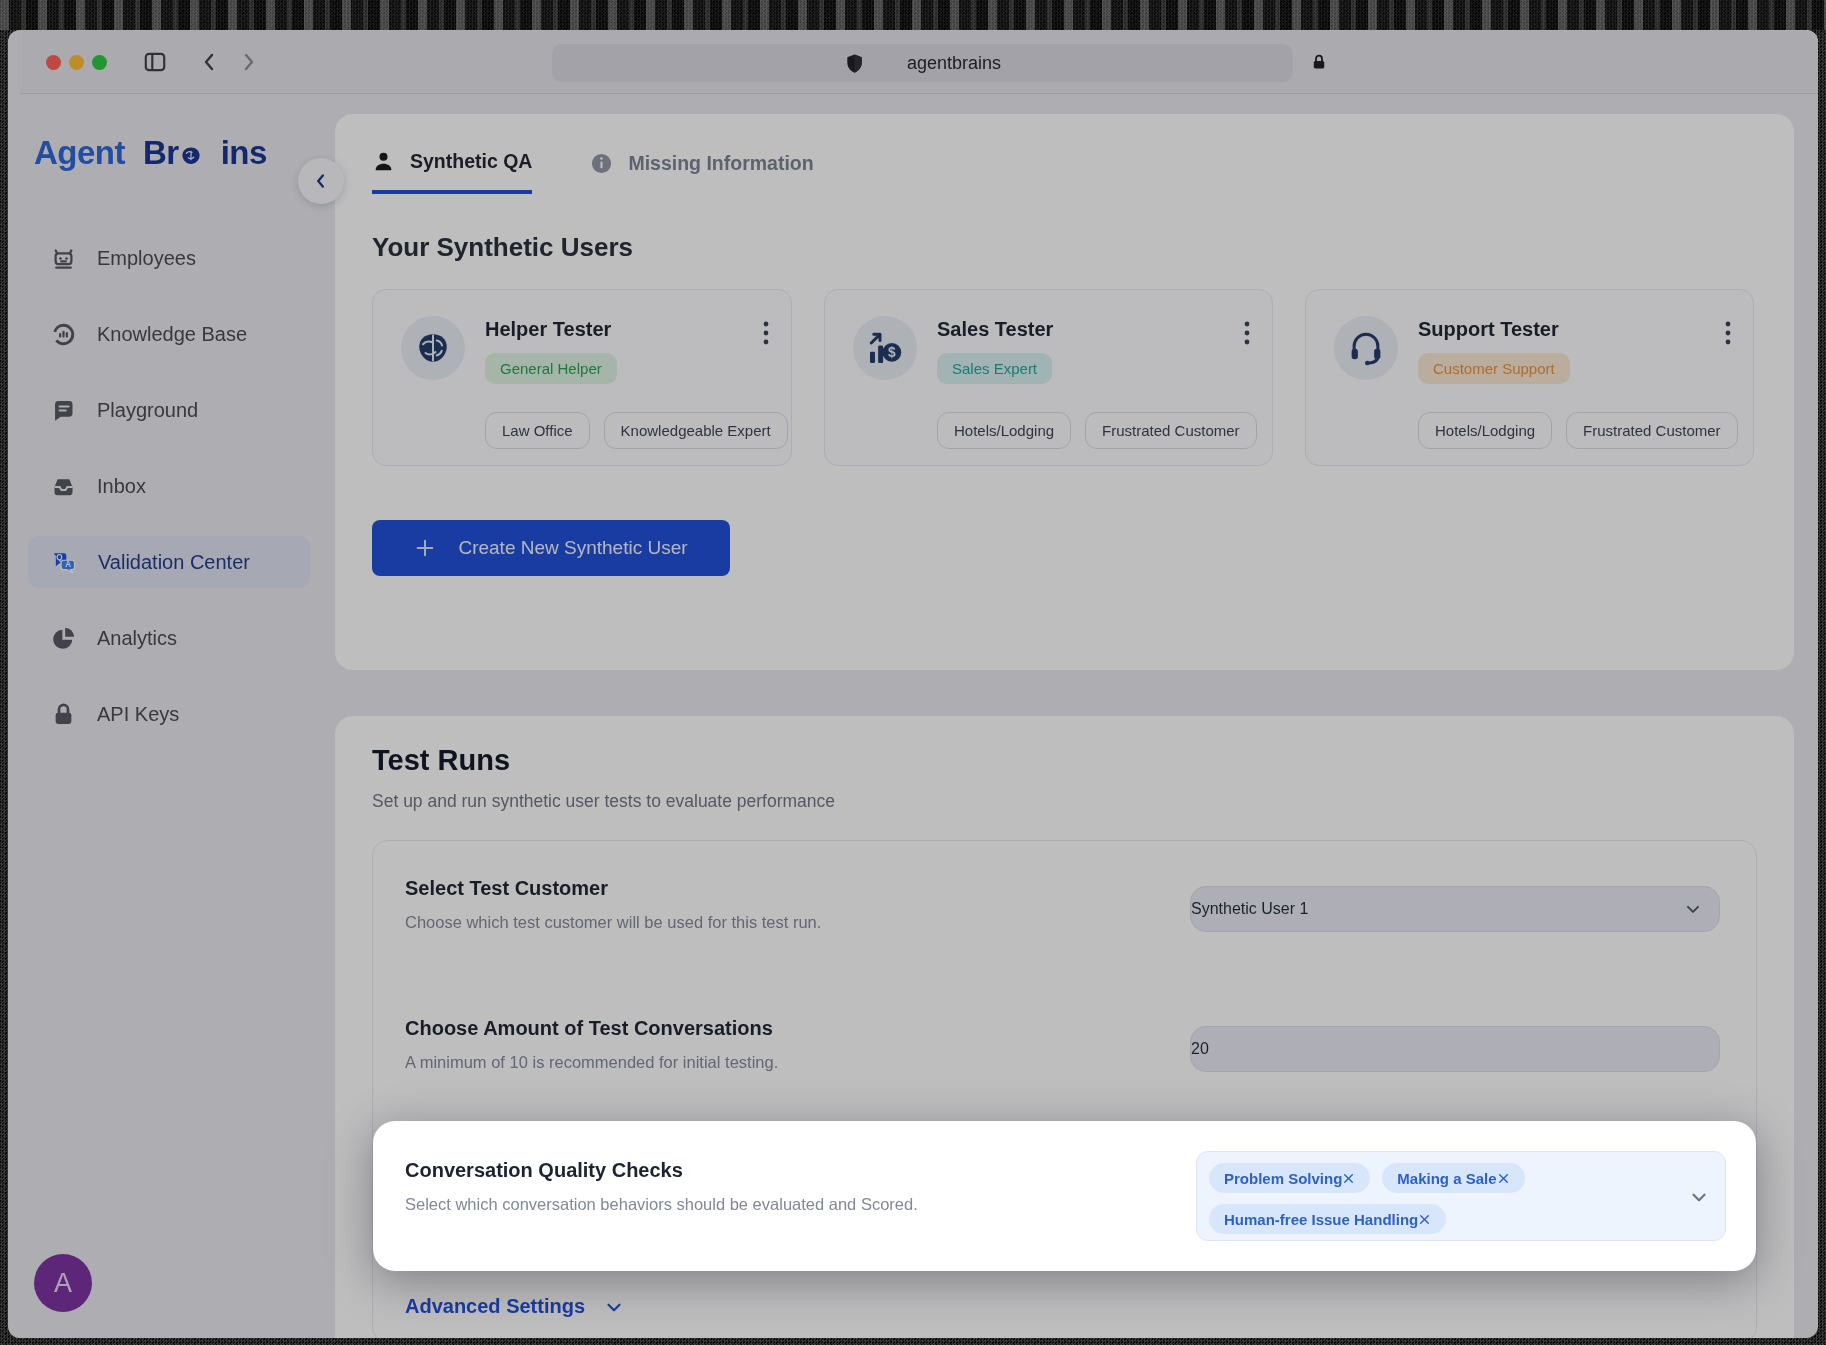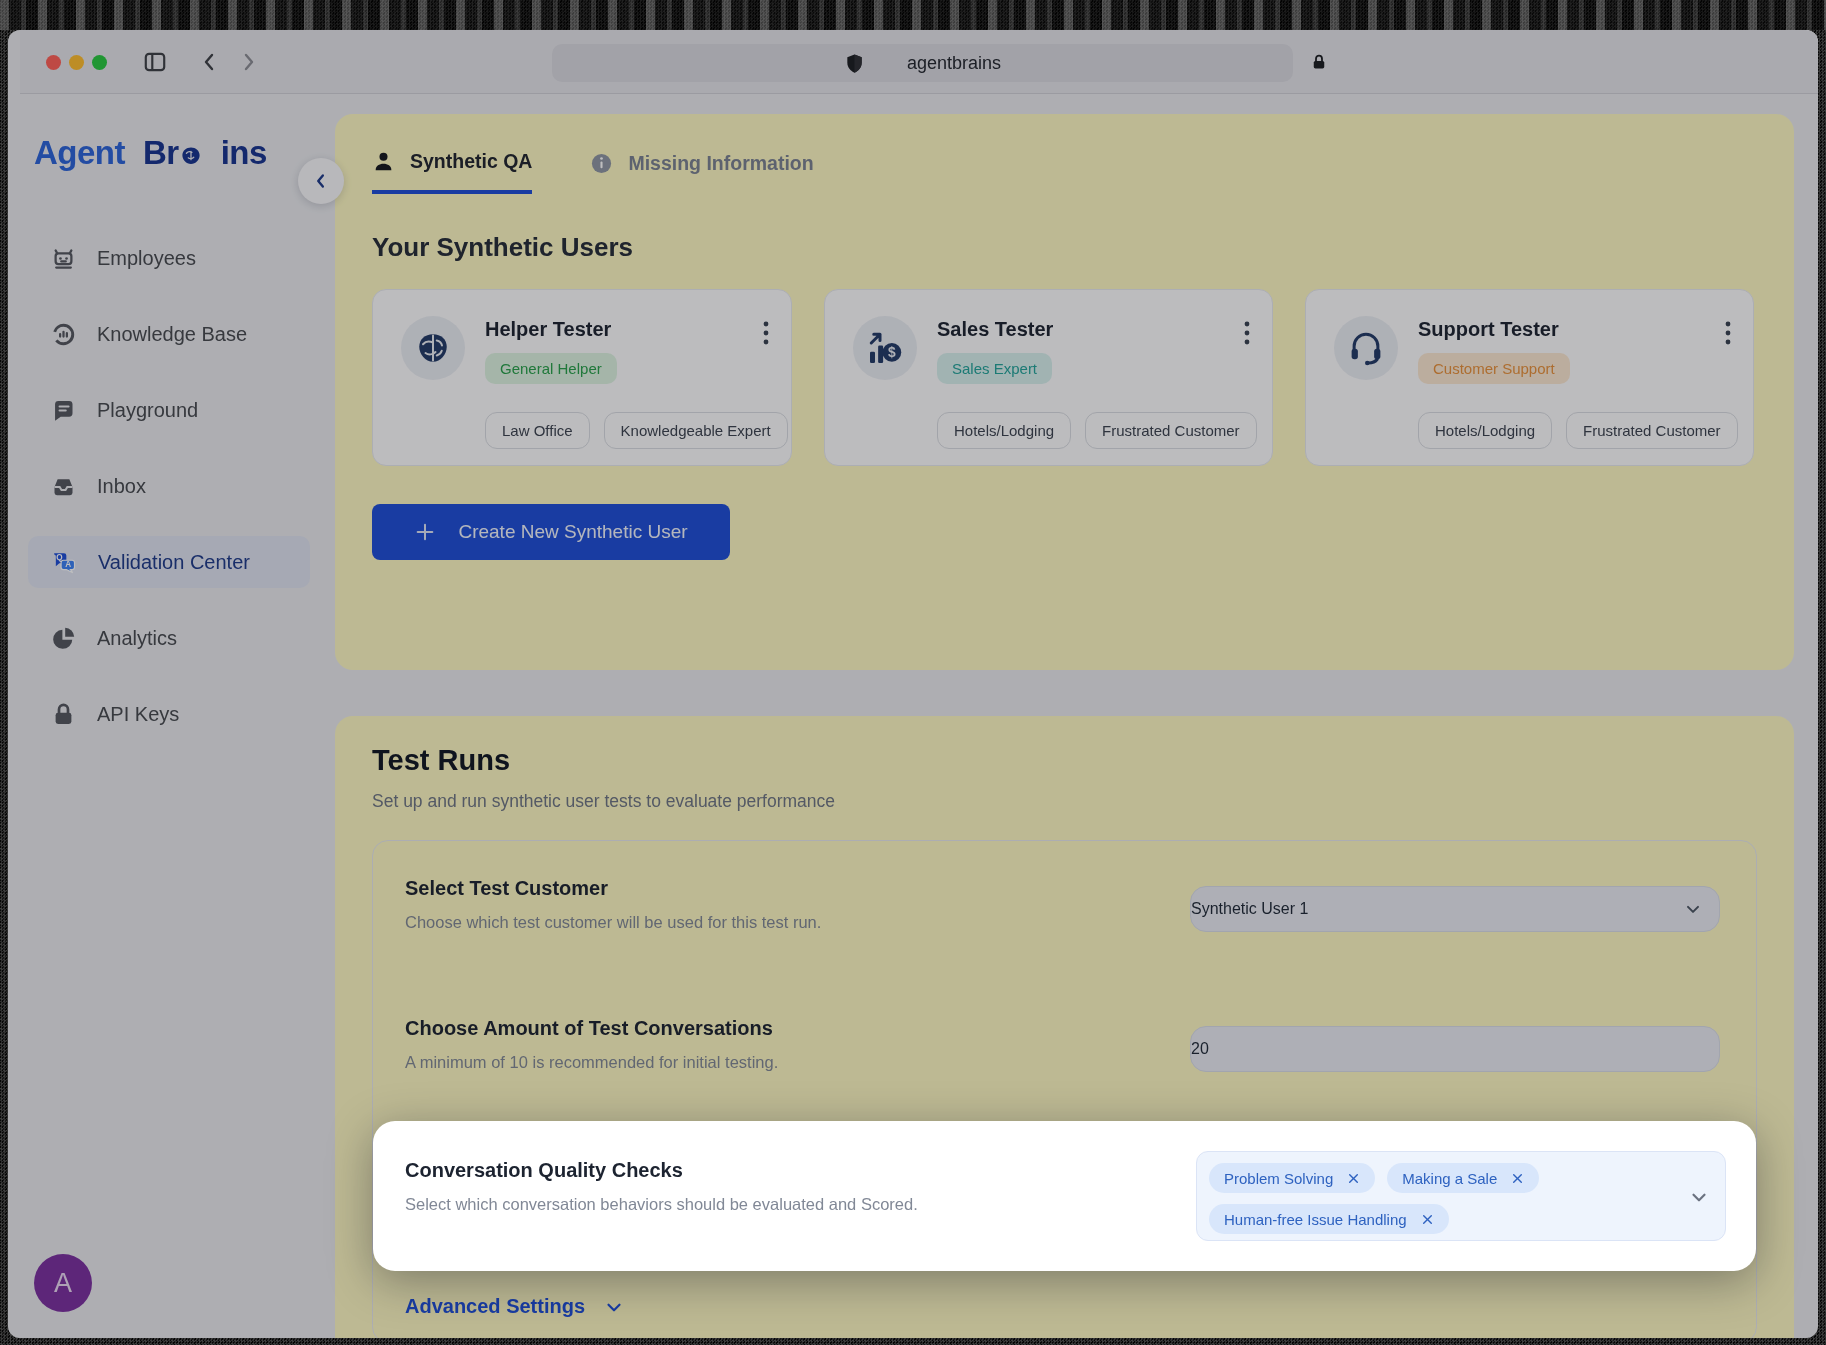--- a/index.html
+++ b/index.html
@@ -52,21 +52,21 @@
   .sb-avatar { position:absolute; left:26px; top:1160px; width:58px; height:58px; border-radius:50%;
     background:#7b2fa0; color:#e9d8f2; display:flex; align-items:center; justify-content:center;
     font-size:27px; font-weight:500; }
 
   
   .collapse-btn { position:absolute; left:290px; top:128px; width:46px; height:46px; border-radius:50%;
     background:#f7f7fa; box-shadow:0 2px 8px rgba(30,35,60,0.18); display:flex; align-items:center;
     justify-content:center; color:#1e3a8a; z-index:5; }
 
   
-  .main-card { position:absolute; left:327px; width:1459px; background:#fef9c3; }
+  .main-card { position:absolute; left:327px; width:1459px; background:#ffffff; }
   .card-top { top:84px; height:556px; border-radius:18px; padding:36px 37px 0 37px; }
   .card-bottom { top:686px; height:622px; border-radius:18px 18px 0 0; padding:28px 37px 0 37px; }
 
   
   .tabs { display:flex; gap:58px; }
   .tab { display:flex; align-items:center; gap:15px; padding-bottom:17px; font-size:19.5px; font-weight:600; }
   .tab.active { color:#20242e; border-bottom:4px solid #1d4ed8; }
   .tab.inactive { color:#7b8292; }
 
   .h1 { margin-top:30px; font-size:37px; font-weight:700; color:#101623; letter-spacing:-0.3px; }
@@ -84,21 +84,21 @@
   .uc-name { font-size:20px; font-weight:600; color:#1c2330; margin-top:2px; }
   .uc-role { display:inline-block; margin-top:12px; padding:7px 15px; border-radius:10px; font-size:15px; }
   .role-green  { background:#ddf3e1; color:#27a04a; }
   .role-teal   { background:#d8f0ee; color:#22a39a; }
   .role-orange { background:#fbe8d2; color:#e8913c; }
   .uc-menu { position:absolute; right:22px; top:30px; color:#374151; }
   .uc-tags { position:absolute; left:112px; top:122px; display:flex; gap:14px; }
   .uc-tag { padding:9px 16px; border:1px solid #d9dce2; border-radius:12px; font-size:15px; color:#3c4350;
     background:#fdfdfe; white-space:nowrap; }
 
-  .create-btn { margin-top:38px; width:358px; height:56px; background:#1d4ed8; color:#f2f5fc; border:none;
+  .create-btn { margin-top:54px; width:358px; height:56px; background:#1d4ed8; color:#f2f5fc; border:none;
     border-radius:8px; font-size:19px; font-family:"Liberation Sans",sans-serif; display:flex; align-items:center;
     justify-content:center; gap:22px; }
 
   
   .h2 { font-size:29px; font-weight:700; color:#101623; }
   .subtitle { margin-top:14px; font-size:17.5px; color:#6e7584; }
   .settings-box { margin-top:28px; border:1px solid #e6e8ee; border-radius:16px; }
   .s-row { position:relative; padding:36px 36px 34px 32px; height:140px; }
   .s-label { font-size:20px; font-weight:600; color:#1c2330; }
   .s-desc { margin-top:13px; font-size:16.5px; color:#818896; }
@@ -109,22 +109,22 @@
   .control input { border:none; background:transparent; font-size:16px; color:#1f2937; width:100%;
     font-family:"Liberation Sans",sans-serif; outline:none; }
 
   
   .s-row.highlight { position:relative; z-index:30; background:#ffffff; border-radius:22px; height:150px;
     box-shadow:0 10px 45px rgba(10,12,25,0.35); padding-top:38px; }
   .multiselect { position:absolute; right:30px; top:30px; width:530px; height:90px; background:#eef4fd;
     border:1px solid #dbe4f6; border-radius:12px; padding:11px 44px 11px 12px; display:flex; flex-wrap:wrap;
     gap:11px 12px; align-content:flex-start; }
   .ms-chev { position:absolute; right:15px; top:34px; color:#6b7280; }
-  .chip { display:inline-flex; align-items:center; gap:14px; background:#d8e6fb; color:#2e62c0;
-    border-radius:999px; padding:0 15px; height:30px; font-size:15px; white-space:nowrap; }
+  .chip { display:inline-flex; align-items:center; gap:0; background:#d8e6fb; color:#2e62c0;
+    border-radius:999px; padding:0 15px; height:30px; font-size:15px; white-space:nowrap;font-weight:bold; }
   .chip .x { display:inline-flex; color:#2e62c0; }
 
   .adv-row { display:flex; align-items:center; gap:18px; padding:24px 32px; color:#1d4ed8;
     font-size:20px; font-weight:600; }
 
   
   .dim { position:absolute; left:0; top:0; width:100%; height:100%; background:rgba(14,15,20,0.27); z-index:20;
     pointer-events:none; }
 
   svg { display:block; }

